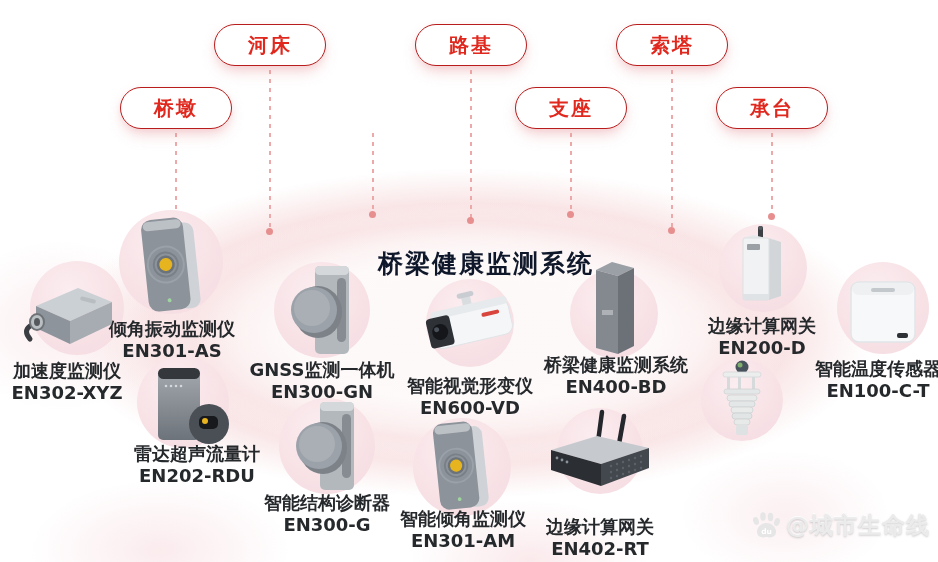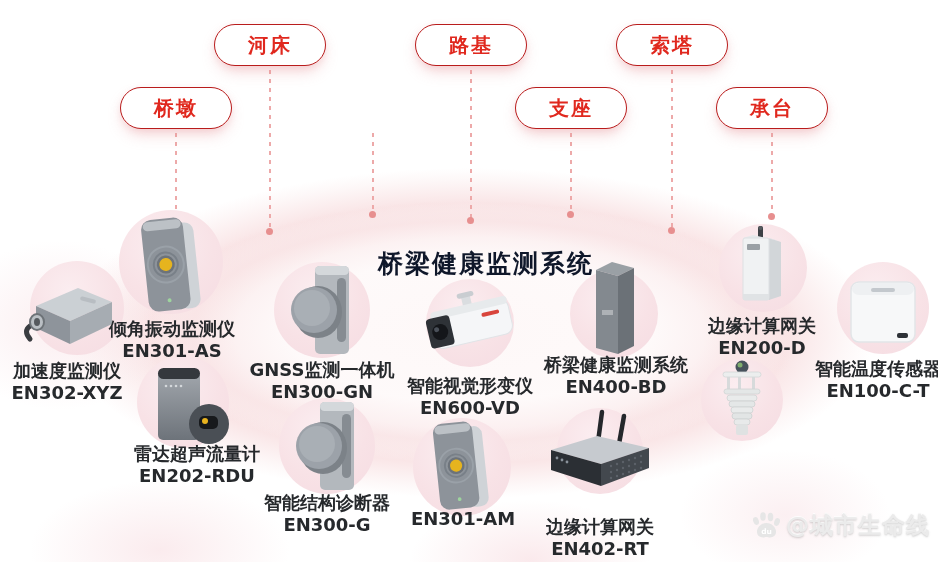--- a/index.html
+++ b/index.html
@@ -205,20 +205,21 @@
     <rect x="36" y="8" width="22" height="86" rx="9" fill="#cfd3d7"></rect>
     <rect x="6" y="2" width="42" height="92" rx="10" fill="#8d939a"></rect>
     <rect x="8" y="4" width="38" height="9" rx="4.5" fill="#bcc1c6"></rect>
     <circle cx="27" cy="48" r="18" fill="none" stroke="#9aa1a8" stroke-width="2"></circle>
     <circle cx="27" cy="48" r="12" fill="none" stroke="#798088" stroke-width="2"></circle>
     <circle cx="27" cy="48" r="9" fill="#6d737a"></circle>
     <circle cx="27" cy="48" r="6.5" fill="#e6b41e"></circle>
     <circle cx="27" cy="84" r="2" fill="#9ed49e"></circle>
   </svg>
   <div class="cap" style="left:368px;top:508px">
+    <div>智能倾角监测仪</div>
     <div>EN301-AM</div>
   </div>
 
   <div class="halo" style="left:570px;top:270px;width:88px;height:88px"></div>
   <svg class="dev" style="left:586px;top:256px" width="56" height="104" viewBox="0 0 56 104">
     <polygon points="10,14 26,6 48,12 32,20" fill="#9aa0a5"></polygon>
     <polygon points="10,14 32,20 32,98 10,92" fill="#83898f"></polygon>
     <polygon points="32,20 48,12 48,90 32,98" fill="#6b7177"></polygon>
     <rect x="16" y="54" width="11" height="5" fill="#aeb2b6"></rect>
   </svg>

